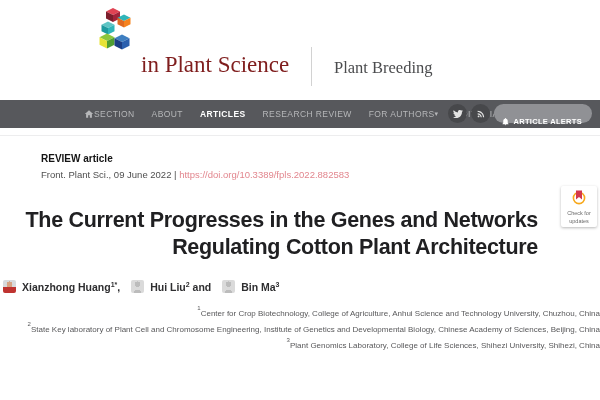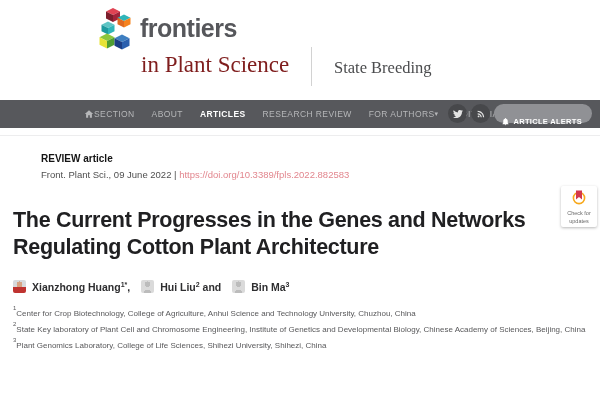--- a/index.html
+++ b/index.html
@@ -34,21 +34,21 @@
   
   .meta-block { padding:17px 11px 0 41px; }
   .article-type { font-size:10px; font-weight:bold; color:#141414; }
   .citation-line { margin-top:5px; font-size:9.5px; color:#4f4f4f; }
   .doi-link { color:#e2868e; text-decoration:none; cursor:pointer;margin-top:25px; }
 
   .crossmark { position:absolute; left:561px; top:186px; width:36px; background:#fff; border-radius:2px; box-shadow:0 1px 3px rgba(0,0,0,0.28); padding:3px 1px 3px; text-align:center; cursor:pointer; }
   .crossmark-text { font-size:5.5px; color:#6a6a6a; line-height:6.5px; margin-top:1px; }
 
   
-  .article-main { padding-left:13px; }
+  .article-main { padding-left:3px;text-align:right; }
   .article-title { margin-top:27px; width:535px; font-size:21.5px; line-height:27px; font-weight:bold; color:#202022; letter-spacing:-0.3px; }
   .authors-row { margin-top:19px; display:flex; align-items:center; font-size:10.5px; font-weight:bold; color:#2e2e30; }
   .avatar { width:13px; height:13px; border-radius:2px; margin-right:6px; flex:0 0 auto; cursor:pointer; }
   .avatar.photo { background:
       radial-gradient(circle at 50% 34%, #d7a383 0 27%, transparent 28%),
       linear-gradient(#d7dadd 52%, #bf3330 52%); }
   .avatar.placeholder { background:
       radial-gradient(circle at 50% 32%, #bcbcbc 0 24%, transparent 25%),
       radial-gradient(ellipse 45% 30% at 50% 92%, #bcbcbc 0 60%, transparent 61%),
       #dadada; }
@@ -78,24 +78,23 @@
     <polygon points="18.5,20.75 12,24 12,30.5 18.5,27.25" fill="#2fb5b9"></polygon>
 
     <polygon points="11,29.5 18.5,33.25 11,37 3.5,33.25" fill="#8cc63e"></polygon>
     <polygon points="3.5,33.25 11,37 11,44.5 3.5,40.75" fill="#e8e337"></polygon>
     <polygon points="18.5,33.25 11,37 11,44.5 18.5,40.75" fill="#4f9e33"></polygon>
 
     <polygon points="26,30.5 33.5,34.25 26,38 18.5,34.25" fill="#3e7fc1"></polygon>
     <polygon points="18.5,34.25 26,38 26,45.5 18.5,41.75" fill="#1c3e85"></polygon>
     <polygon points="33.5,34.25 26,38 26,45.5 33.5,41.75" fill="#2a5fae"></polygon>
   </svg>
-  <div class="brand-word">frontiers</div>
   <div class="journal-word">in Plant Science</div>
   <div class="header-divider"></div>
-  <div class="section-word">State Breeding</div>
+  <div class="section-word">Plant Breeding</div>
 </div>
 
 <div class="nav-bar">
   <span class="nav-item">
     <svg class="home-glyph" viewBox="0 0 24 24">
         <path d="M12 3l10 9h-3v9h-5v-6h-4v6H5v-9H2z"></path>
       </svg>
     <span>SECTION</span>
   </span>
   <span class="nav-item">

